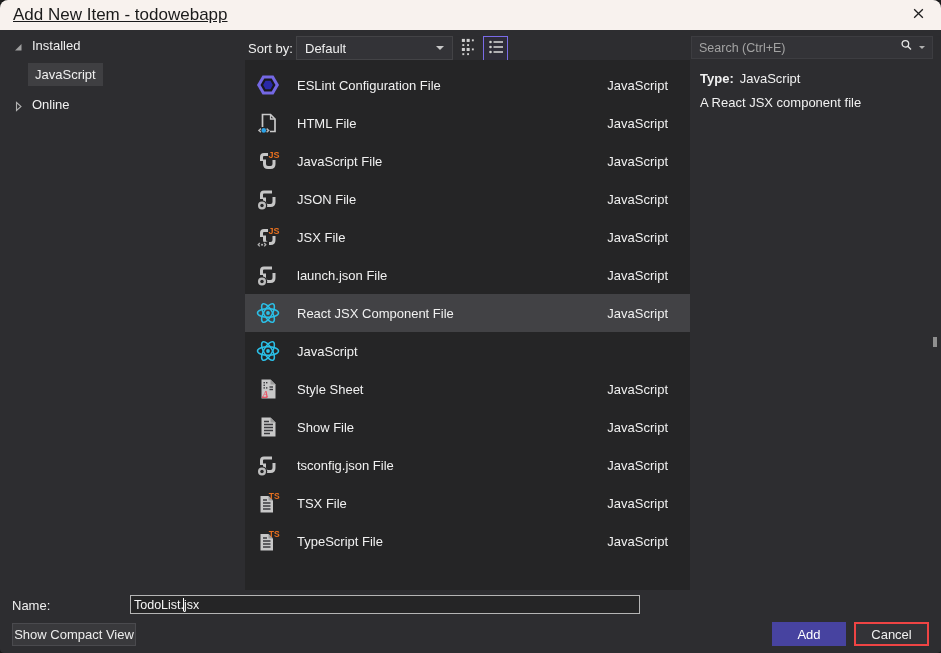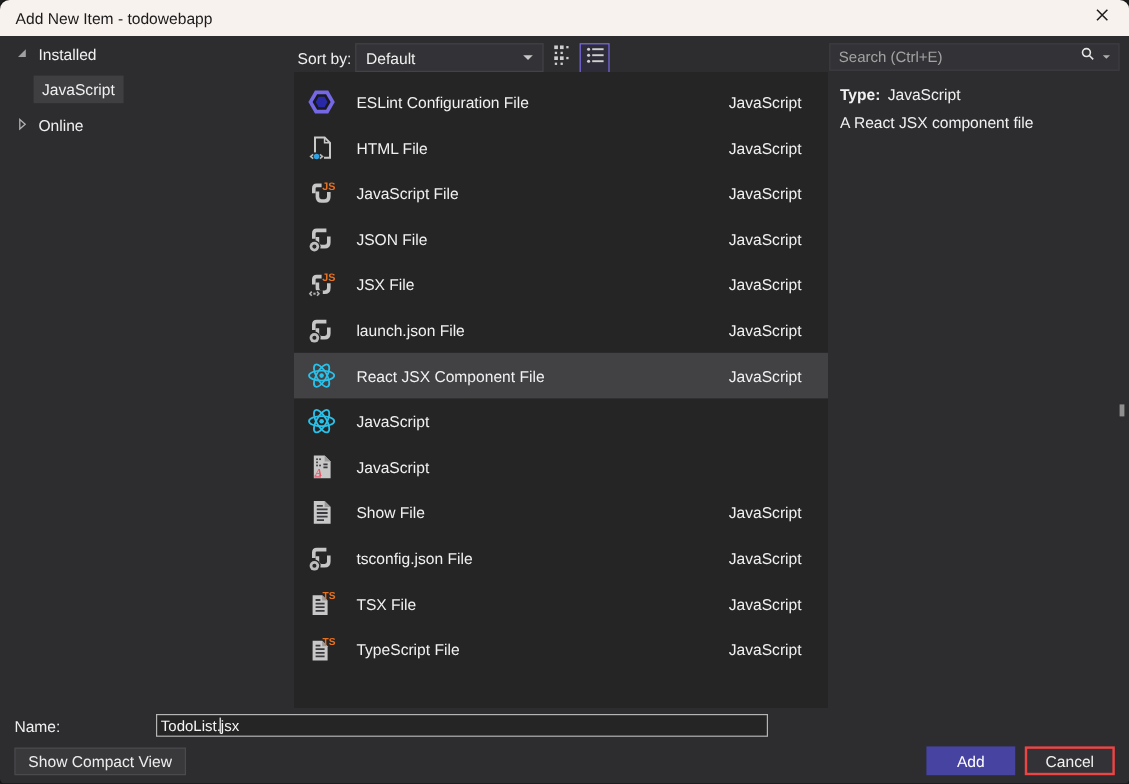--- a/index.html
+++ b/index.html
@@ -2,24 +2,24 @@
 <html><head>
 <meta charset="utf-8">
 <style>
   html,body{margin:0;padding:0;background:#1e1e1e;}
   *{box-sizing:border-box;}
   .window{position:relative;width:941px;height:653px;background:#2d2d30;overflow:hidden;
     font-family:"Liberation Sans",sans-serif;border-radius:8px 8px 4px 4px;
     box-shadow:0 0 0 1px #151515;}
   
   .titlebar{position:absolute;left:0;top:0;right:0;height:30px;background:#f8f2ee;display:flex;align-items:center;}
-  .title{margin-left:13px;font-size:13px;color:#1b1b1b;}
+  .title{margin-left:13px;font-size:17px;color:#1b1b1b;text-decoration:underline;}
   .close-btn{position:absolute;right:0;top:0;width:46px;height:30px;display:flex;align-items:center;justify-content:center;cursor:pointer;}
   
-  .tree-item{position:absolute;display:flex;align-items:flex-start;font-size:13px;color:#f0f0f0;cursor:default;}
+  .tree-item{position:absolute;display:flex;align-items:flex-end;font-size:13px;color:#f0f0f0;cursor:default;}
   .tree-expander{width:12px;height:12px;margin-right:8px;display:inline-flex;}
   .ti-installed{left:12px;top:38px;}
   .ti-javascript{left:28px;top:63px;background:#3f3f42;padding:4px 7px;}
   .ti-online{left:12px;top:97px;}
   
   .sort-label{position:absolute;left:248px;top:41px;font-size:13px;color:#f0f0f0;}
   .sort-dropdown{position:absolute;left:296px;top:36px;width:157px;height:24px;background:#333337;border:1px solid #434346;display:flex;align-items:center;color:#f0f0f0;font-size:13px;}
   .sort-value{margin-left:8px;flex:1;}
   .dd-caret{width:0;height:0;border-left:4px solid transparent;border-right:4px solid transparent;border-top:4px solid #c8c8c8;margin-right:8px;}
   .view-btn{position:absolute;display:flex;align-items:center;justify-content:center;}
@@ -39,21 +39,21 @@
   .row-lang{font-size:13px;color:#f1f1f1;}
   
   .type-line{position:absolute;left:700px;top:71px;font-size:13px;color:#f1f1f1;}
   .type-label{font-weight:bold;margin-right:6px;}
   .desc-line{position:absolute;left:700px;top:95px;font-size:13px;color:#f1f1f1;}
   
   .name-label{position:absolute;left:12px;top:598px;font-size:13px;color:#f0f0f0;}
   .name-input{position:absolute;left:130px;top:595px;width:510px;height:19px;background:#252526;border:1px solid #b5b5b5;font-size:12.5px;color:#f5f5f5;display:flex;align-items:center;padding:0 3px;cursor:text;}
   .text-caret{position:absolute;left:52px;top:2px;width:1px;height:13px;background:#ffffff;}
   .btn{display:flex;align-items:center;justify-content:center;font-size:13px;cursor:pointer;}
-  .compact-btn{position:absolute;left:12px;top:623px;width:143px;height:23px;background:#39393c;border:1px solid #4a4a4e;color:#ededed;}
+  .compact-btn{position:absolute;left:12px;top:623px;width:124px;height:23px;background:#39393c;border:1px solid #4a4a4e;color:#ededed;}
   .add-btn{position:absolute;left:772px;top:622px;width:74px;height:24px;background:#4743a0;color:#ffffff;}
   .cancel-btn{position:absolute;left:854px;top:622px;width:75px;height:24px;background:#333337;border:2px solid #ef4444;color:#f0f0f0;}
   .scroll-thumb{position:absolute;left:933px;top:337px;width:4px;height:10px;background:#8f8f8f;}
 </style>
 </head>
 <body>
 
 <div class="window">
 
   <div class="titlebar">
@@ -254,20 +254,21 @@
               <rect x="11" y="11.2" width="1.4" height="1.4"></rect>
             </g>
             <g stroke="#3a3a3e" stroke-width="1.4">
               <line x1="14.5" y1="11" x2="18" y2="11"></line>
               <line x1="14.5" y1="13.5" x2="18" y2="13.5"></line>
             </g>
             <text x="7.5" y="20.5" font-size="9" font-style="italic" font-weight="bold" fill="#e85566" font-family="Liberation Serif,serif">A</text>
             <line x1="7" y1="21.4" x2="12.5" y2="21.4" stroke="#e85566" stroke-width="1.2"></line>
           </svg>
         </span>
+        <span class="row-label">Style Sheet</span>
         <span class="row-lang">JavaScript</span>
       </div>
       <div class="row">
         <span class="row-icon">
           <svg viewBox="0 0 26 26">
             <path d="M6.5 3.5 H15.5 L20.5 8.5 V22.5 H6.5 Z" fill="#c8c8c8"></path>
             <path d="M15.5 3.5 V8.5 H20.5 Z" fill="#9a9a9a"></path>
             <g stroke="#3a3a3e" stroke-width="1.5">
               <line x1="9" y1="7.5" x2="14" y2="7.5"></line>
               <line x1="9" y1="10.5" x2="18" y2="10.5"></line>

